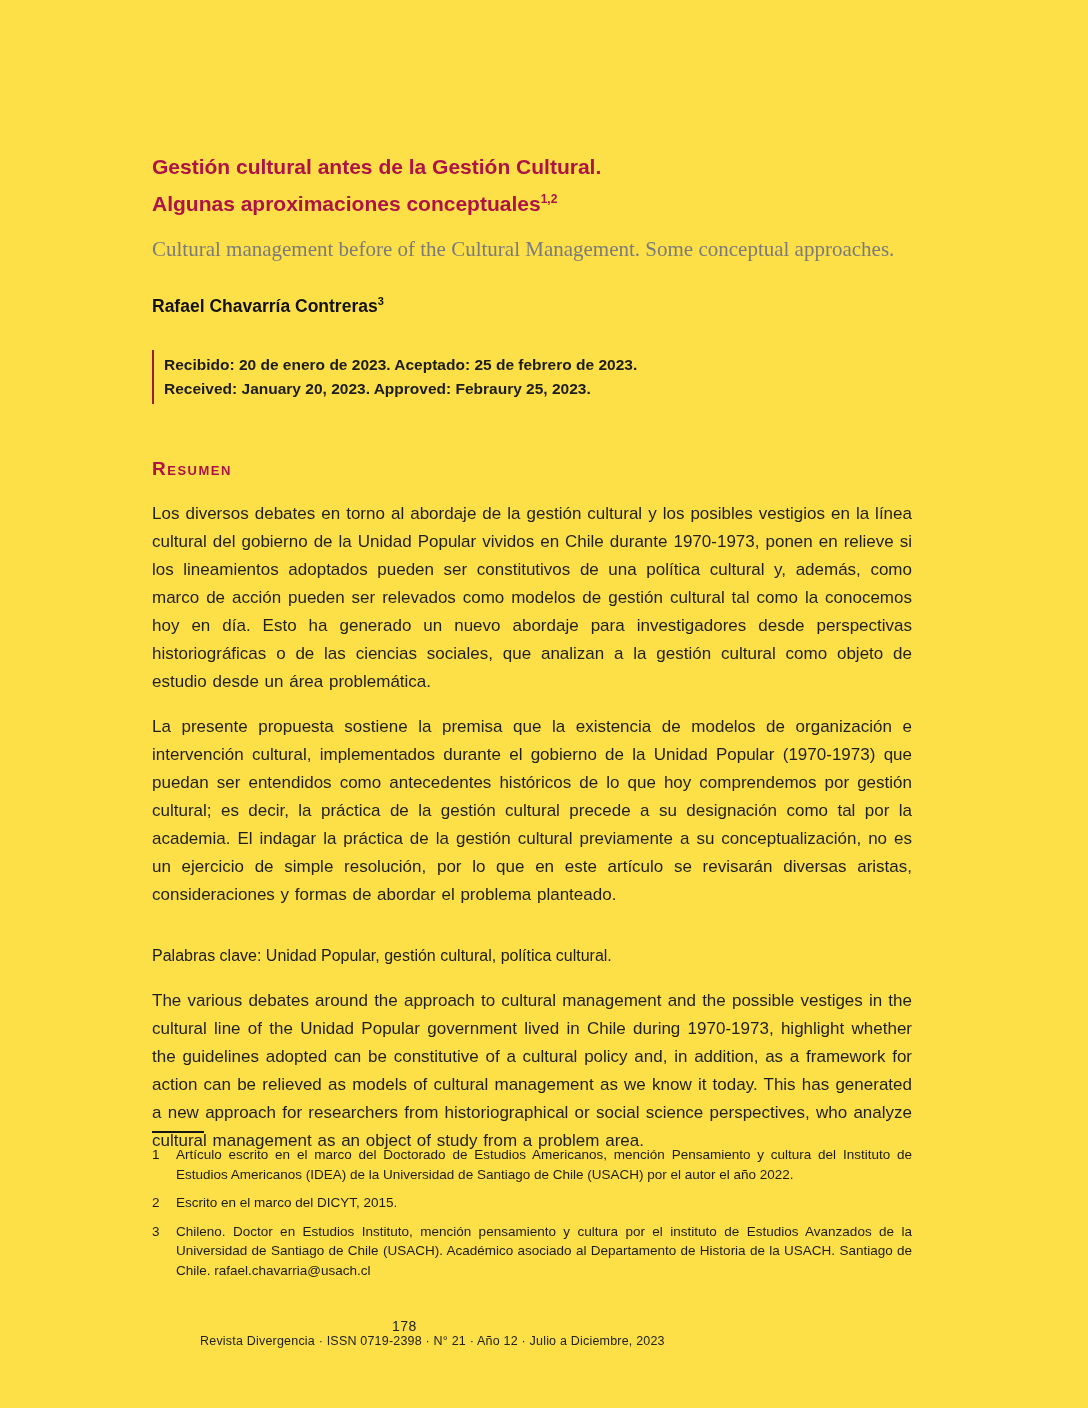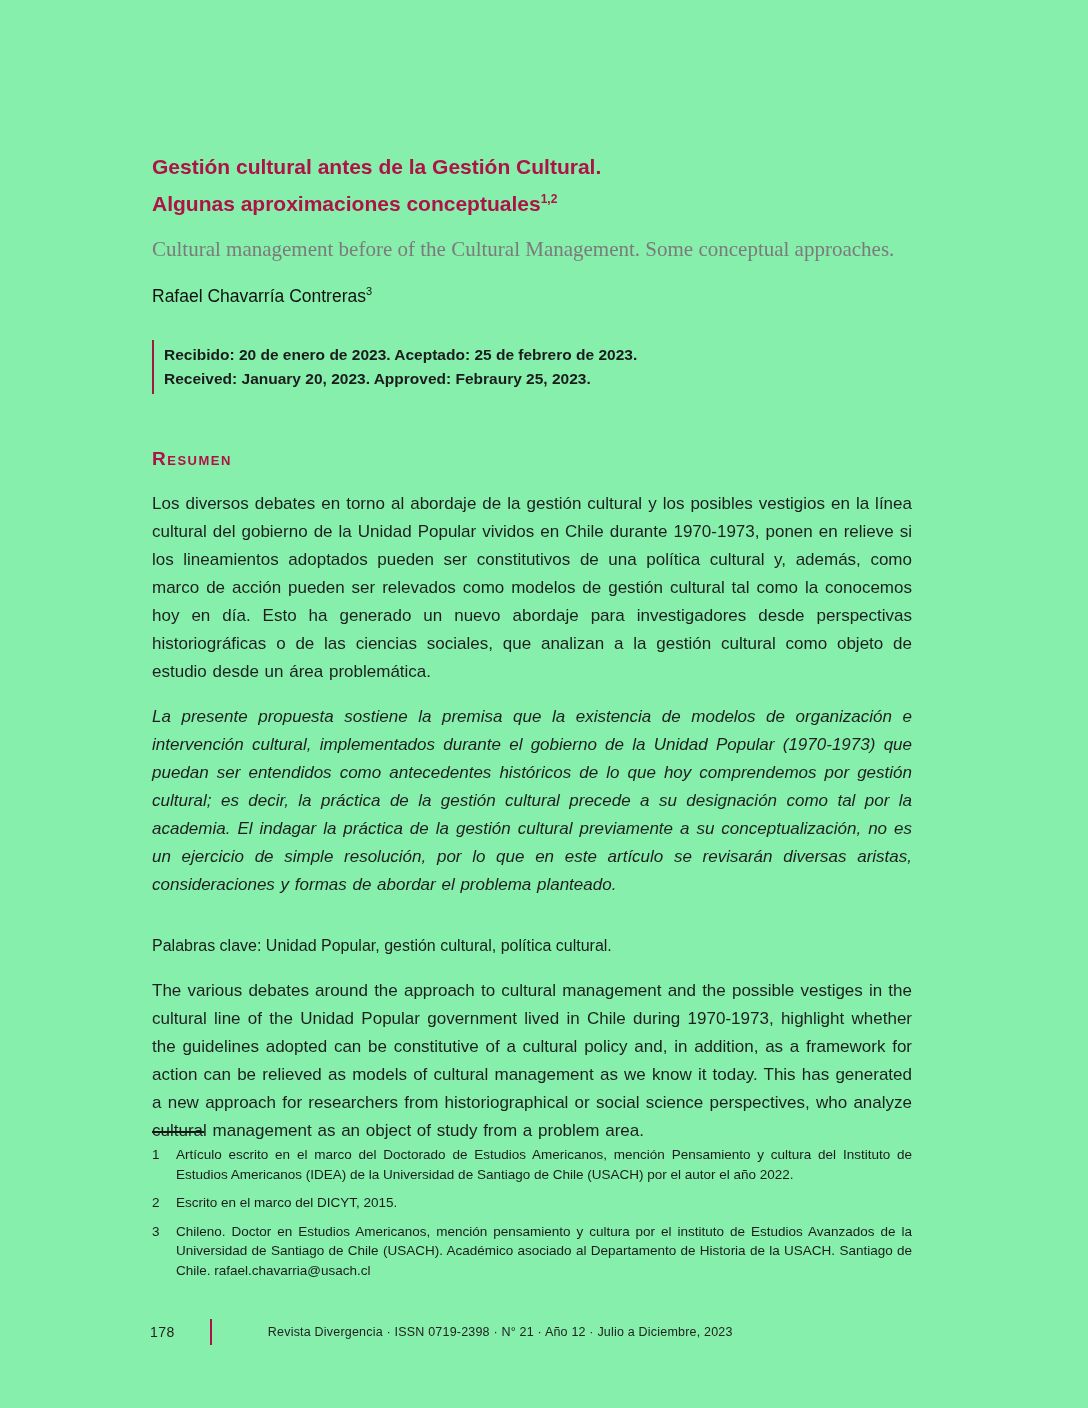--- a/index.html
+++ b/index.html
@@ -1,20 +1,20 @@
 <!DOCTYPE html>
 <html><head>
 <meta charset="utf-8">
 <style>
   html, body { margin: 0; padding: 0; background: #ffffff; }
   .page {
     position: relative;
     width: 1088px;
     height: 1408px;
-    background: #86efac;
+    background: #fde047;
     font-family: "Liberation Sans", "DejaVu Sans", sans-serif;
     color: #1c1c1c;
     overflow: hidden;
   }
   .content {
     position: absolute;
     left: 152px;
     top: 150px;
     width: 760px;
   }
@@ -28,22 +28,22 @@
   .article-title sup { font-size: 12px; }
   .subtitle-en {
     color: #7b7b7b;
     font-size: 21px;
     line-height: 24px;
     margin-top: 17px;
     font-family: Liberation Serif, serif;
   }
   .author-line {
     font-size: 17.5px;
-    font-weight: normal;
-    margin-top: 24px;
+    font-weight: bold;
+    margin-top: 34px;
     color: #111111;
   }
   .author-line sup { font-size: 11px; }
   .dates-block {
     margin-top: 33px;
     border-left: 2px solid #9E1B43;
     padding: 3px 0 3px 10px;
     font-size: 15.5px;
     line-height: 24px;
     color: #1c1c1c;
@@ -59,21 +59,21 @@
     line-height: 22px;
   }
   .body-par {
     font-size: 17px;
     line-height: 28px;
     text-align: justify;
     margin-top: 20px;
     word-spacing: 1px;
     color: #1f1f1f;
   }
-  .body-par + .body-par { margin-top: 8px; font-style: italic; }
+  .body-par + .body-par { margin-top: 8px; }
   .keywords-line {
     font-size: 16px;
     line-height: 22px;
     margin-top: 36px;
     color: #1c1c1c;
   }
   .footnotes {
     position: absolute;
     left: 152px;
     top: 1131px;
@@ -93,25 +93,26 @@
   }
   .footnote .fn-num {
     flex: 0 0 24px;
   }
   .footnote .fn-text {
     flex: 1;
     text-align: justify;
   }
   .page-footer {
     position: absolute;
-    left: 150px;
+    left: 144px;
     top: 1318px;
     display: flex;
     align-items: center;
     height: 28px;
+    flex-direction: column;
   }
   .footer-page-number {
     font-size: 14px;
     color: #222222;
     letter-spacing: 0.5px;
   }
   .footer-bar {
     width: 2px;
     height: 26px;
     background: #AE1246;
@@ -165,21 +166,21 @@
       <span class="fn-text">Artículo escrito en el marco del Doctorado de Estudios Americanos, mención Pensamiento y cultura del Instituto de Estudios Americanos (IDEA) de la Universidad de Santiago de Chile (USACH) por el autor el año 2022.</span>
     </div>
 
     <div class="footnote">
       <span class="fn-num">2</span>
       <span class="fn-text">Escrito en el marco del DICYT, 2015.</span>
     </div>
 
     <div class="footnote">
       <span class="fn-num">3</span>
-      <span class="fn-text">Chileno. Doctor en Estudios Americanos, mención pensamiento y cultura por el instituto de Estudios Avanzados de la Universidad de Santiago de Chile (USACH). Académico asociado al Departamento de Historia de la USACH. Santiago de Chile. rafael.chavarria@usach.cl</span>
+      <span class="fn-text">Chileno. Doctor en Estudios Instituto, mención pensamiento y cultura por el instituto de Estudios Avanzados de la Universidad de Santiago de Chile (USACH). Académico asociado al Departamento de Historia de la USACH. Santiago de Chile. rafael.chavarria@usach.cl</span>
     </div>
   </div>
 
   <div class="page-footer">
     <span class="footer-page-number">178</span>
     <span class="footer-bar"></span>
     <span class="footer-journal">Revista Divergencia · ISSN 0719-2398 · N° 21 · Año 12 · Julio a Diciembre, 2023</span>
   </div>
 
 </div>

